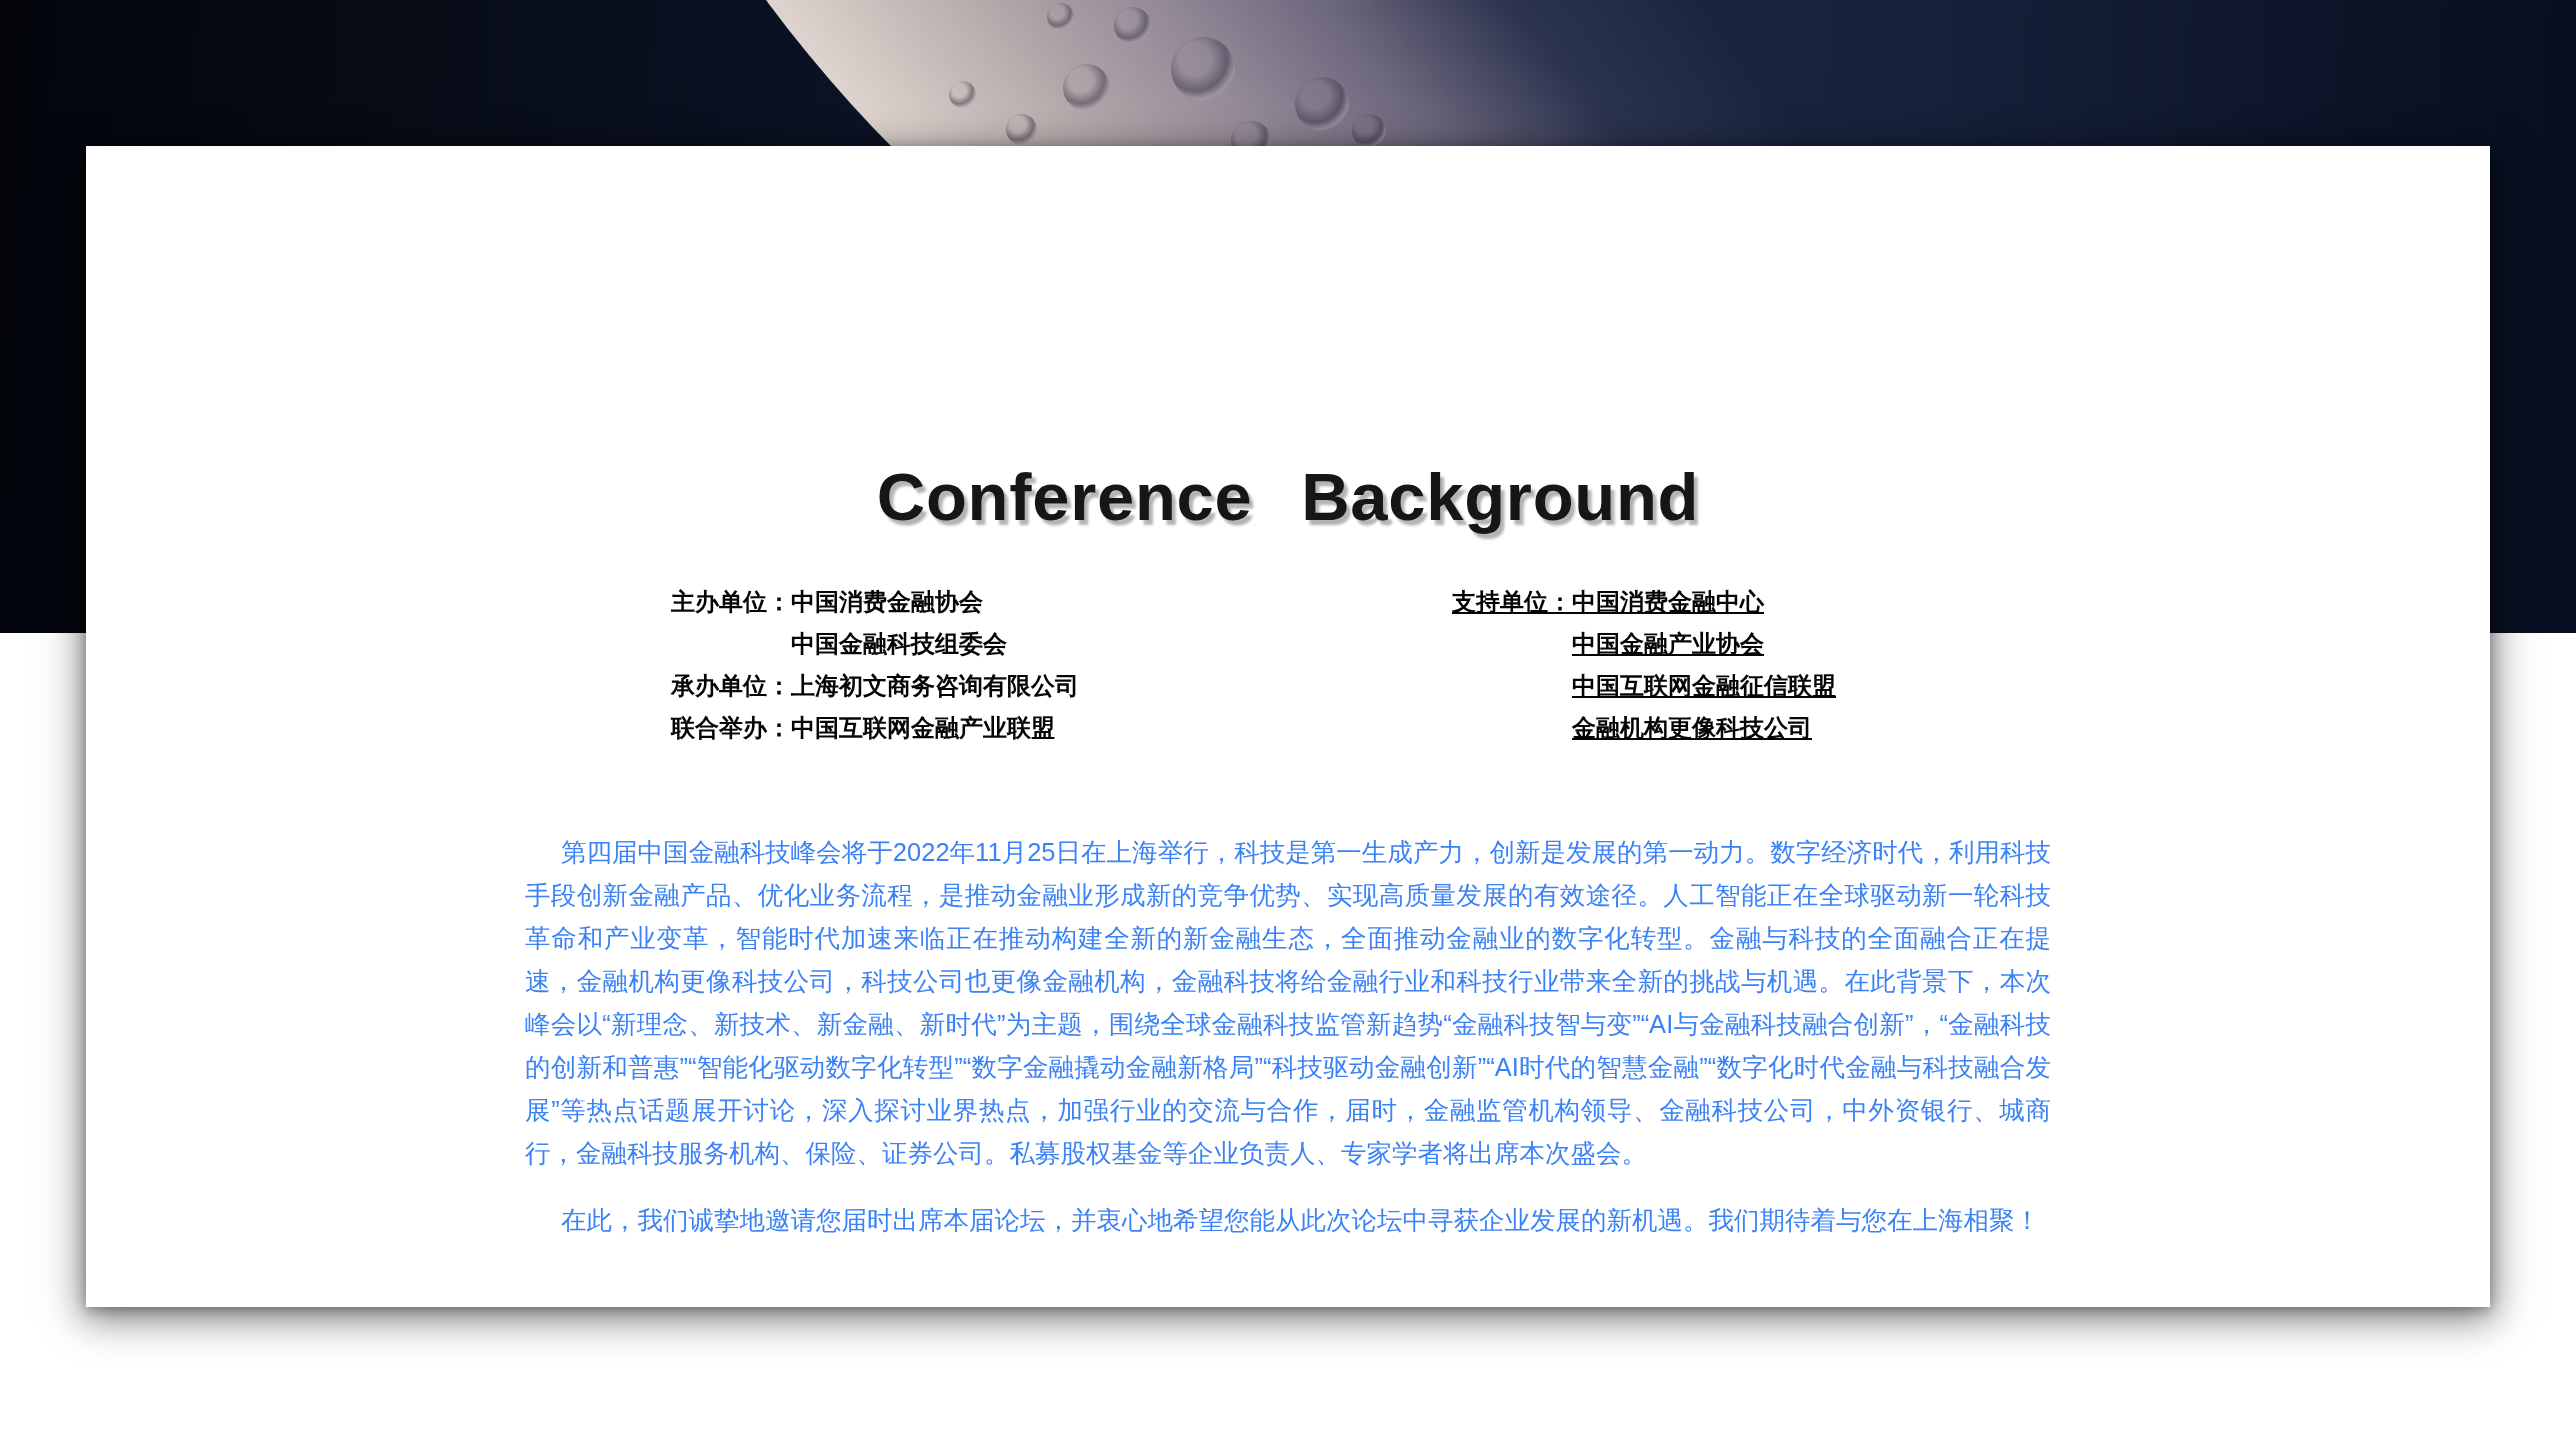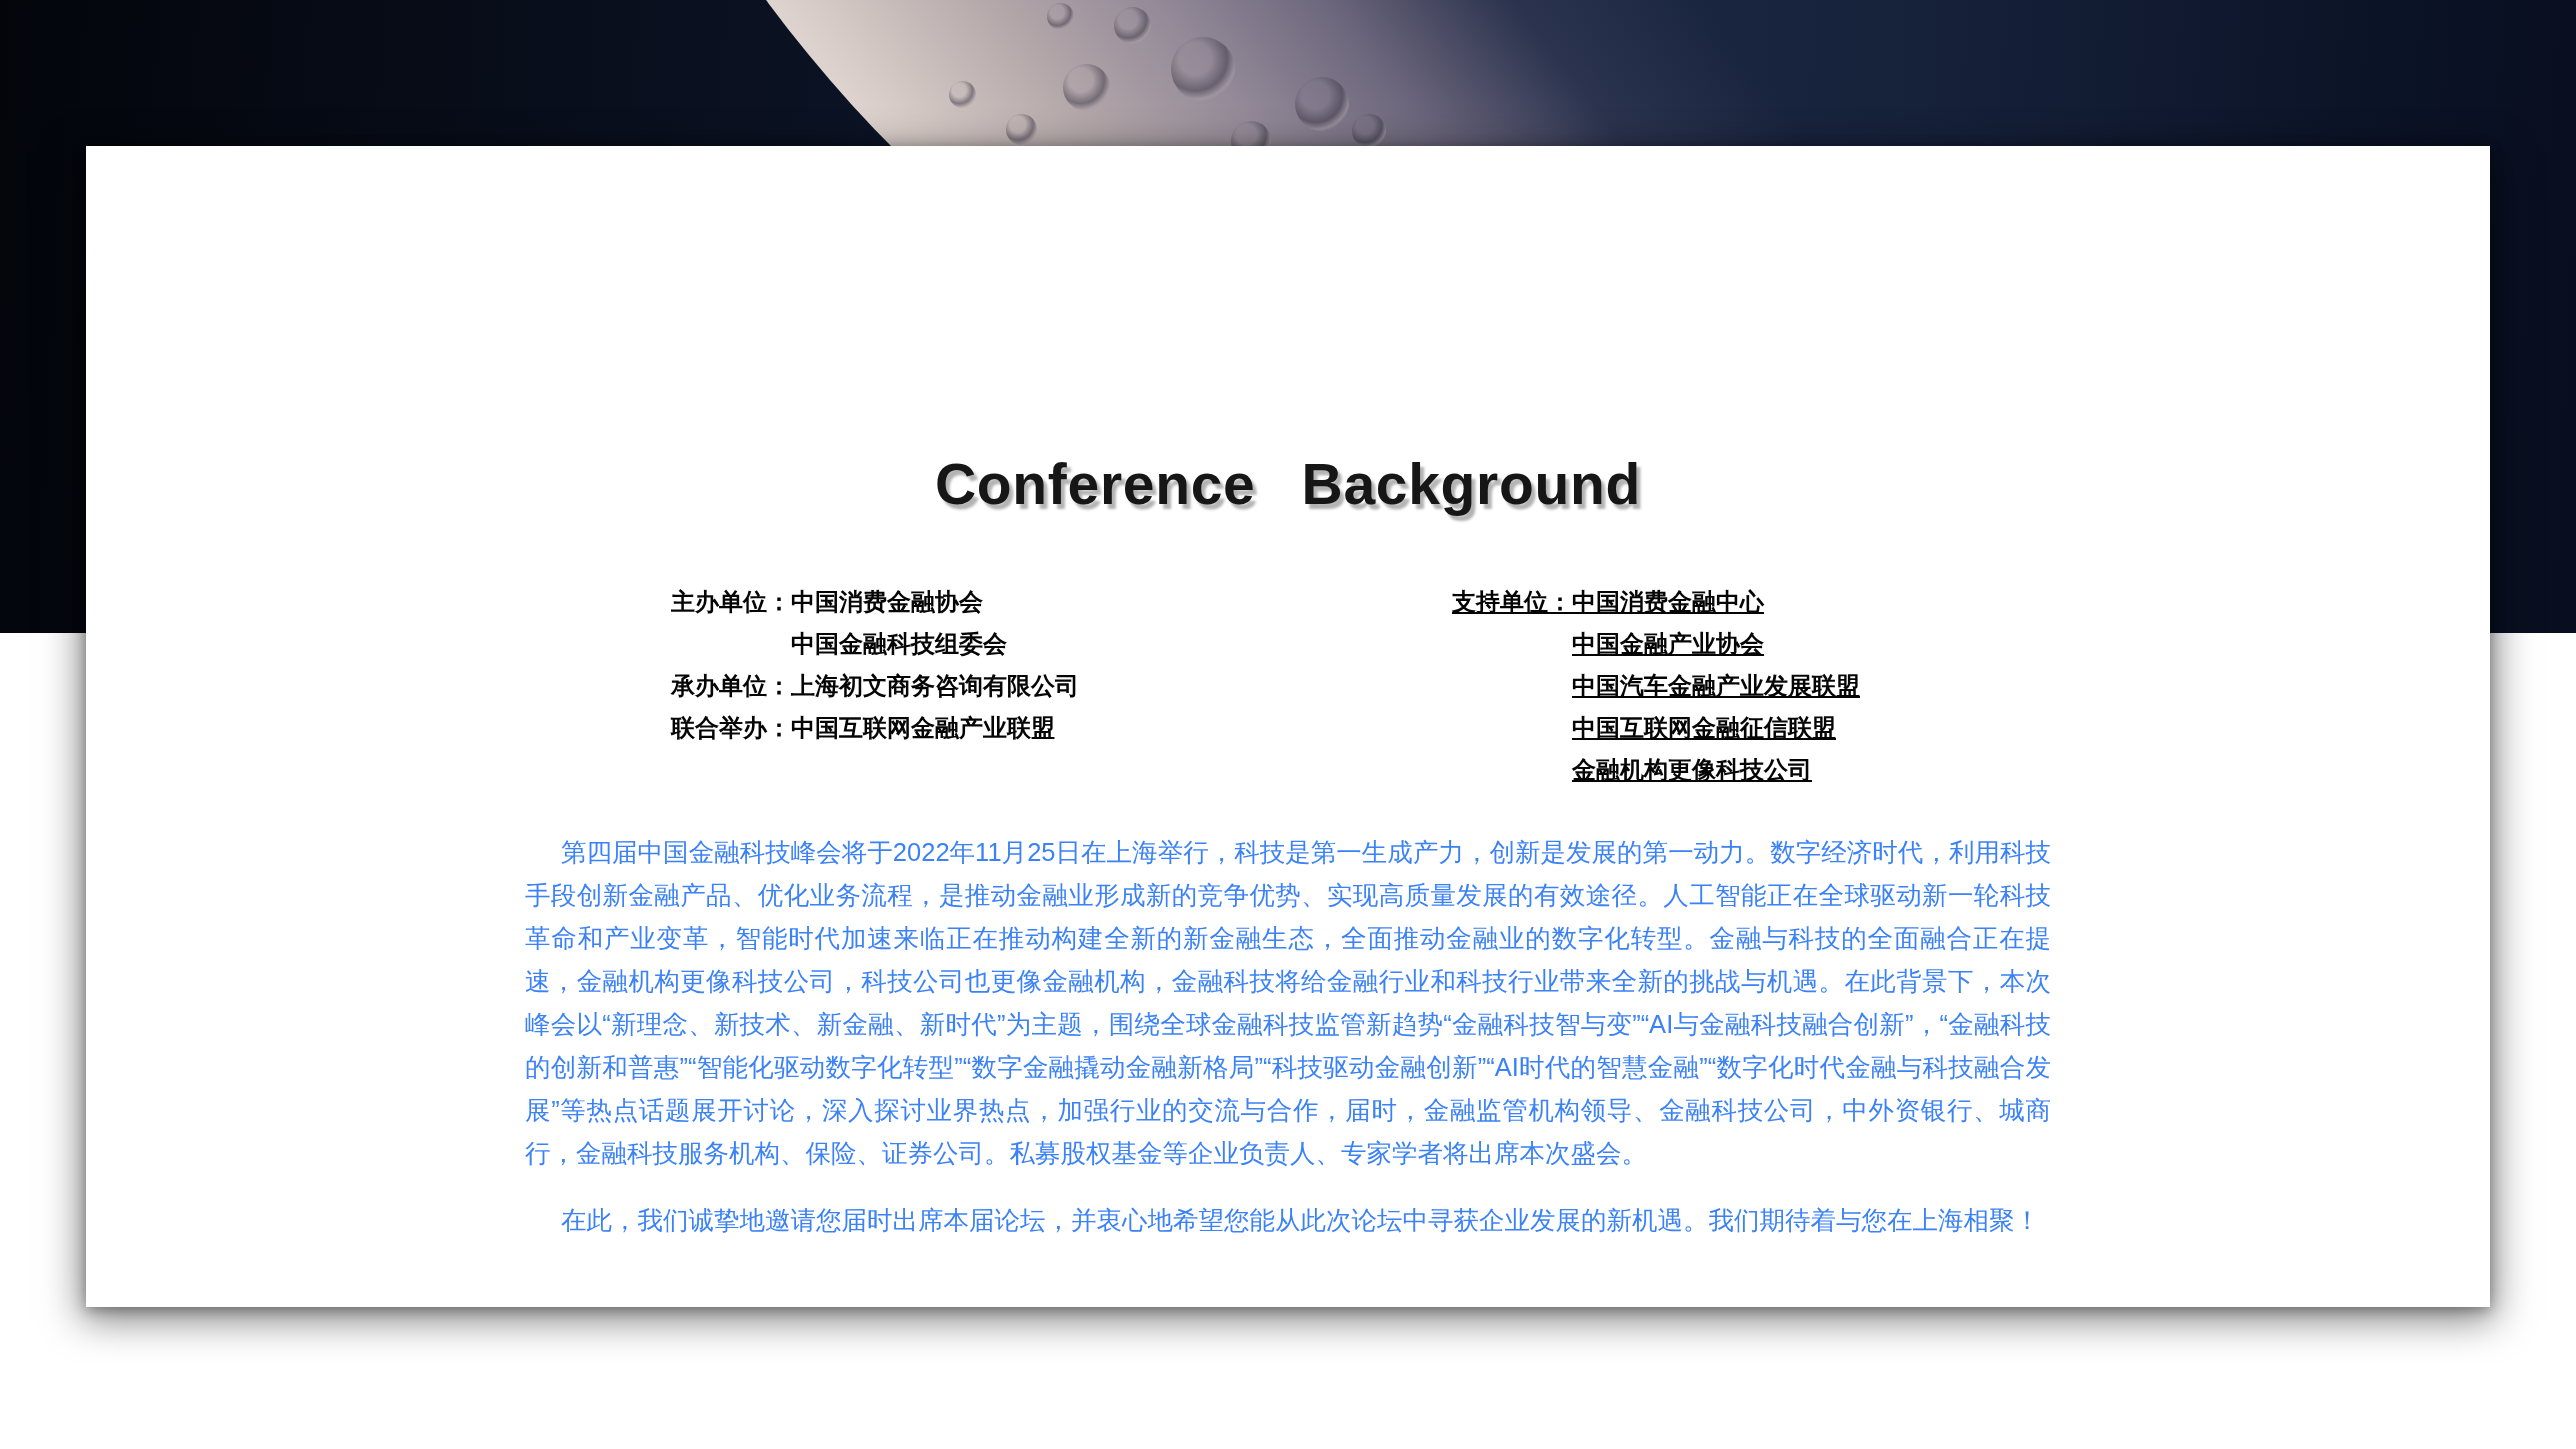--- a/index.html
+++ b/index.html
@@ -51,21 +51,21 @@
     left: 86px; top: 146px;
     width: 2404px; height: 1161px;
     background: #ffffff;
     box-shadow: 0 9.4px 37px 4px rgba(0,0,0,0.50), 0 2.7px 12px rgba(0,0,0,0.30);
   }
 
   .page-title {
     position: absolute;
     left: 0; top: 267px; width: 100%;
     text-align: center;
-    font-size: 57px;
+    font-size: 67px;
     font-weight: 700;
     letter-spacing: 0.7px;
     word-spacing: 29.5px;
     color: #161616;
     text-shadow: 4px 4.7px 2.7px rgba(0,0,0,0.30);
     white-space: nowrap;
   }
 
   .org-col {
     position: absolute;
@@ -119,21 +119,20 @@
     <div class="org-col org-left">
         <div><span class="org-label">主办单位：</span><span>中国消费金融协会</span></div>
         <div><span class="org-label ghost">主办单位：</span><span>中国金融科技组委会</span></div>
         <div><span class="org-label">承办单位：</span><span>上海初文商务咨询有限公司</span></div>
         <div><span class="org-label">联合举办：</span><span>中国互联网金融产业联盟</span></div>
       </div>
 
     <div class="org-col org-right">
         <div><span class="org-label">支持单位：</span><span>中国消费金融中心</span></div>
         <div><span class="org-label ghost">支持单位：</span><span>中国金融产业协会</span></div>
-        <div><span class="org-label ghost">支持单位：</span><span>中国汽车金融产业发展联盟</span></div>
         <div><span class="org-label ghost">支持单位：</span><span>中国互联网金融征信联盟</span></div>
         <div><span class="org-label ghost">支持单位：</span><span>金融机构更像科技公司</span></div>
       </div>
 
     <div class="body-text">
         <p>第四届中国金融科技峰会将于2022年11月25日在上海举行，科技是第一生成产力，创新是发展的第一动力。数字经济时代，利用科技手段创新金融产品、优化业务流程，是推动金融业形成新的竞争优势、实现高质量发展的有效途径。人工智能正在全球驱动新一轮科技革命和产业变革，智能时代加速来临正在推动构建全新的新金融生态，全面推动金融业的数字化转型。金融与科技的全面融合正在提速，金融机构更像科技公司，科技公司也更像金融机构，金融科技将给金融行业和科技行业带来全新的挑战与机遇。在此背景下，本次峰会以“新理念、新技术、新金融、新时代”为主题，围绕全球金融科技监管新趋势“金融科技智与变”“AI与金融科技融合创新”，“金融科技的创新和普惠”“智能化驱动数字化转型”“数字金融撬动金融新格局”“科技驱动金融创新”“AI时代的智慧金融”“数字化时代金融与科技融合发展”等热点话题展开讨论，深入探讨业界热点，加强行业的交流与合作，届时，金融监管机构领导、金融科技公司，中外资银行、城商行，金融科技服务机构、保险、证券公司。私募股权基金等企业负责人、专家学者将出席本次盛会。</p>
         <p>在此，我们诚挚地邀请您届时出席本届论坛，并衷心地希望您能从此次论坛中寻获企业发展的新机遇。我们期待着与您在上海相聚！</p>
       </div>
 
   </div>

